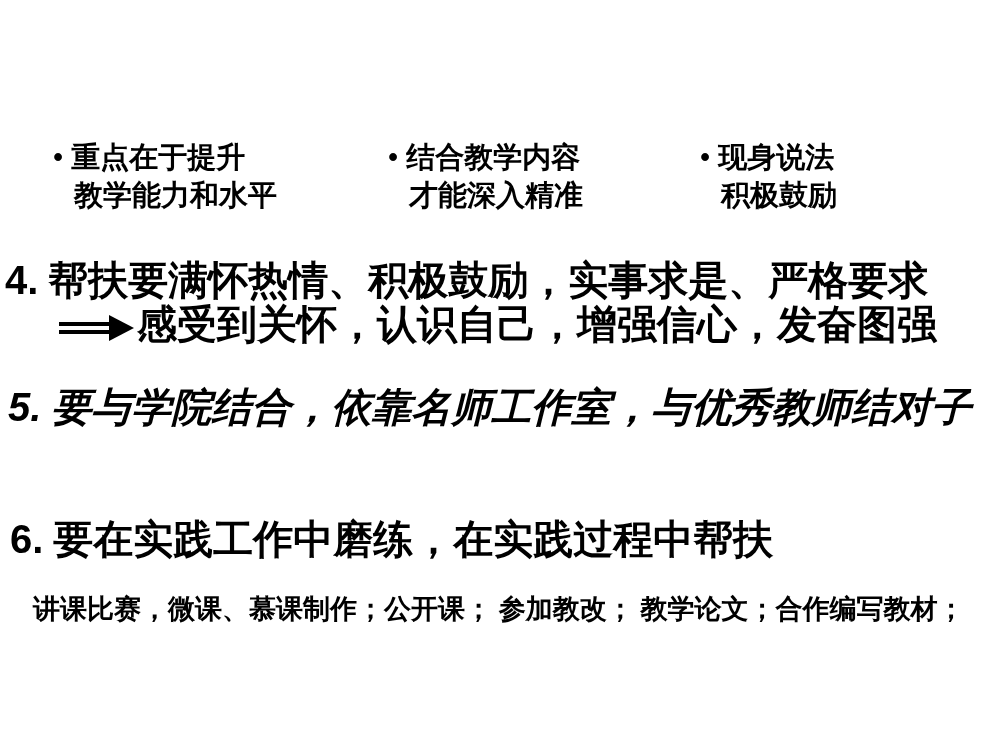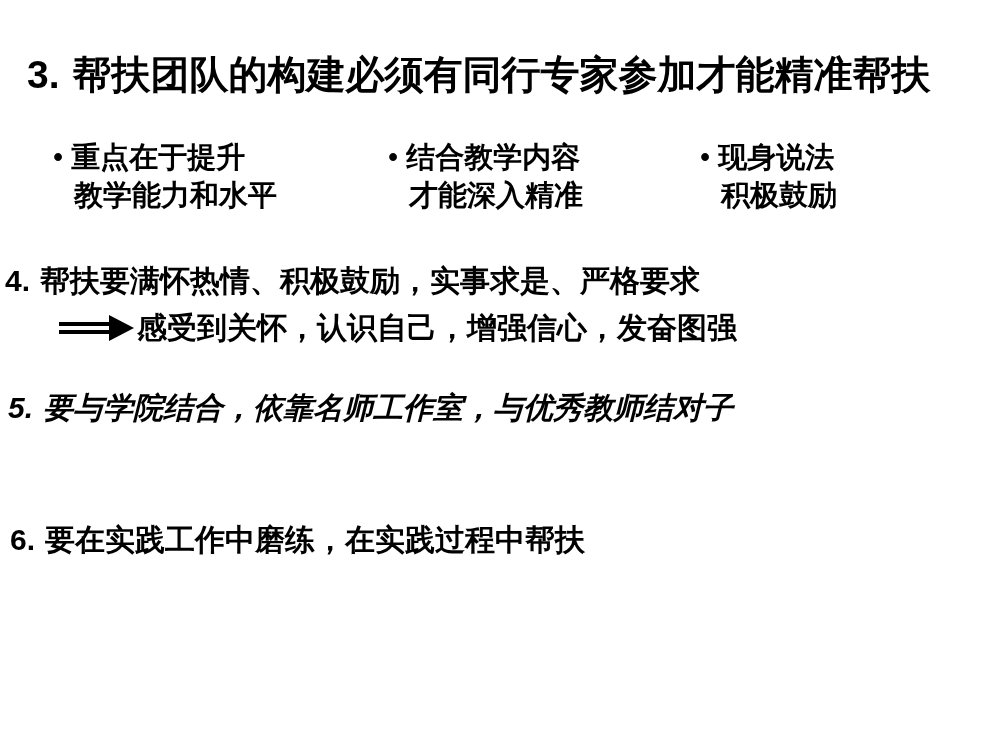--- a/index.html
+++ b/index.html
@@ -39,49 +39,47 @@
     white-space: nowrap;
   }
   .bullet-col.c1 { left: 53px; }
   .bullet-col.c2 { left: 388px; }
   .bullet-col.c3 { left: 700px; }
   .bullet-dot { margin-right: 8px; }
   .b-line2 { padding-left: 21px; }
 
   
   .section {
-    font-size: 30px; line-height: 47px;
+    font-size: 40px; line-height: 47px;
   }
   .section .num { margin-right: 10px; }
   .sec4 { left: 5px; top: 257px; }
   .sec5 { left: 8px; top: 384px; font-style: italic; }
   .sec6 { left: 10px; top: 494px; margin-top: 22px; }
 
   .arrow-line {
     display: flex;
     align-items: center;
     margin-left: 52px;
     white-space: nowrap;
+    font-family: Liberation Mono, monospace;
   }
   .arrow-svg { flex: 0 0 auto; margin-right: 2px; display: block; }
 
   
   .footer-line {
     left: 33px; top: 592px;
     font-size: 27px; line-height: 34px;
   }
 </style>
 </head>
 <body>
 
 <div class="slide">
 
-  <div class="abs title-line">
-    <span class="num">3.</span><span>帮扶团队的构建必须有同行专家参加才能精准帮扶</span>
-  </div>
 
   <div class="abs bullets">
     <div class="bullet-col c2">
       <div><span class="bullet-dot">•</span><span>结合教学内容</span></div>
       <div class="b-line2">才能深入精准</div>
     </div>
     <div class="bullet-col c1">
       <div><span class="bullet-dot">•</span><span>重点在于提升</span></div>
       <div class="b-line2">教学能力和水平</div>
     </div>
@@ -106,14 +104,15 @@
   </div>
 
   <div class="abs section sec5">
     <span class="num">5.</span><span>要与学院结合，依靠名师工作室，与优秀教师结对子</span>
   </div>
 
   <div class="abs section sec6">
     <span class="num">6.</span><span>要在实践工作中磨练，在实践过程中帮扶</span>
   </div>
 
+  <div class="abs footer-line">讲课比赛，微课、慕课制作；公开课； 参加教改； 教学论文；合作编写教材；</div>
 
 </div>
 
 </body></html>

